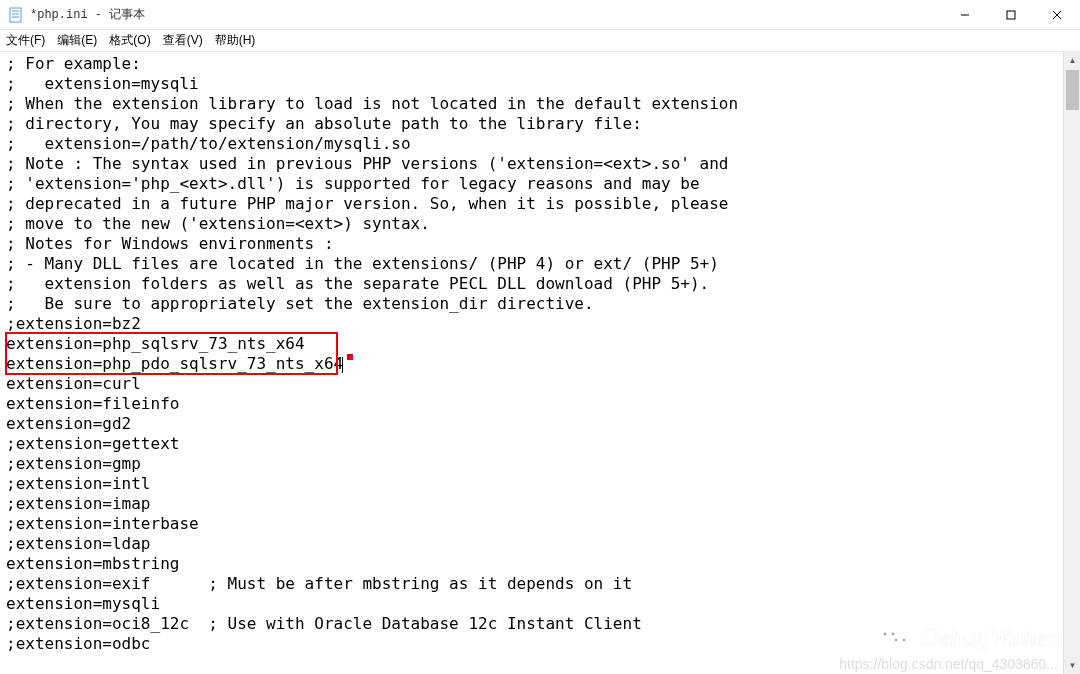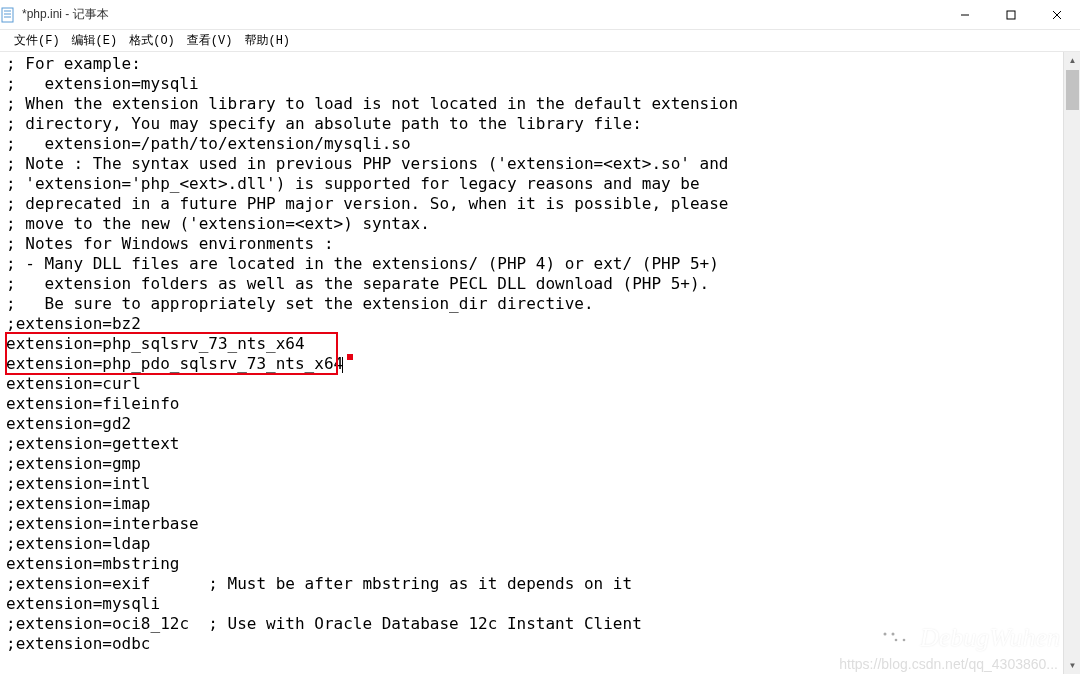--- a/index.html
+++ b/index.html
@@ -10,20 +10,22 @@
       height: 674px;
       overflow: hidden;
       position: relative;
     }
     .title-bar {
       height: 30px;
       background: #ffffff;
       display: flex;
       align-items: center;
       border-bottom: 1px solid #e8e8e8;
+      padding-left: 8px;
+      font-family: Liberation Mono, monospace;
     }
     .title-bar .icon {
       width: 16px;
       height: 16px;
       margin-right: 6px;
       display: inline-flex;
       align-items: center;
       justify-content: center;
     }
     .title-bar .title-text {
@@ -44,24 +46,23 @@
       align-items: center;
       justify-content: center;
       color: #333;
       font-size: 10px;
       cursor: pointer;
     }
     .menu-bar {
       height: 22px;
       display: flex;
       align-items: center;
-      padding-left: 8px;
+      padding-left: 0;
       border-bottom: 1px solid #e8e8e8;
       font-size: 12px;
-      font-family: Liberation Mono, monospace;
     }
     .menu-bar .menu-item {
       padding: 2px 6px;
       cursor: pointer;
     }
     .content-area {
       position: relative;
       height: calc(674px - 30px - 22px);
       overflow: hidden;
     }

